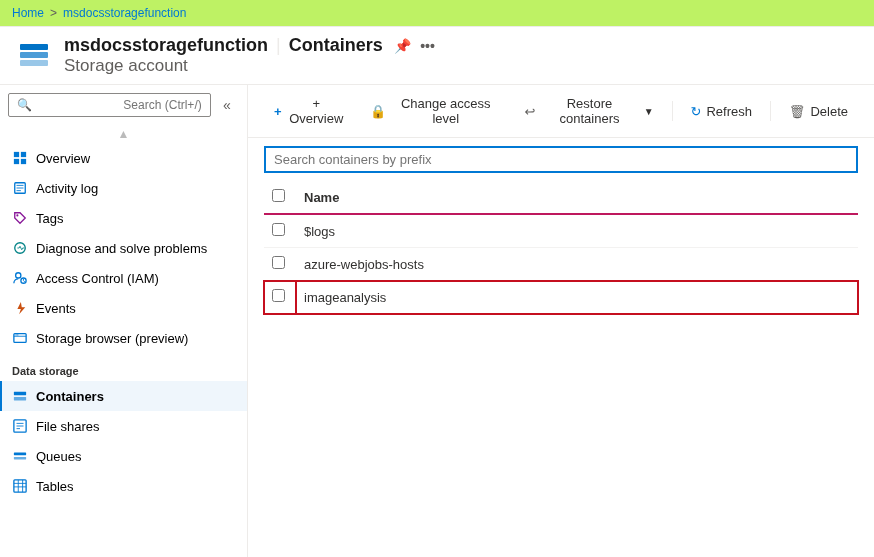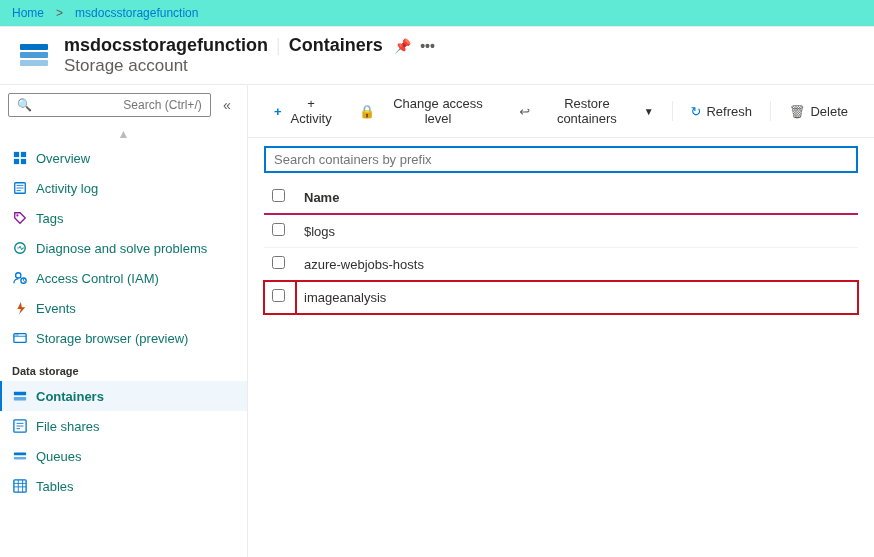--- a/index.html
+++ b/index.html
@@ -1,39 +1,39 @@
 <!DOCTYPE html>
 <html><head>
   <meta charset="utf-8">
   <style>
     * { box-sizing: border-box; margin: 0; padding: 0; }
     body { font-family: 'Segoe UI', Arial, sans-serif; font-size: 13px; color: #1a1a1a; background: #fff; display: flex; flex-direction: column; height: 557px; width: 874px; overflow: hidden; }
 
     
-    .breadcrumb { display: flex; align-items: center; padding: 6px 12px; gap: 12px; font-size: 12px; color: #0078d4; background: #5eead4; border-bottom: 1px solid #edebe9; }
+    .breadcrumb { display: flex; align-items: center; padding: 6px 12px; gap: 6px; font-size: 12px; color: #0078d4; background: #bef264; border-bottom: 1px solid #edebe9; }
     .breadcrumb span { color: #605e5c; }
 
     
     .header { display: flex; align-items: center; padding: 8px 16px; gap: 12px; border-bottom: 1px solid #edebe9; }
     .header-icon { width: 36px; height: 36px; display: flex; align-items: center; justify-content: center; }
     .header-icon svg { width: 32px; height: 32px; }
     .header-title-block { display: flex; flex-direction: column; }
     .header-title { font-size: 18px; font-weight: 600; color: #1a1a1a; display: flex; align-items: center; gap: 8px; }
     .header-subtitle { font-size: 17px; color: #605e5c; }
     .header-actions { display: flex; align-items: center; gap: 8px; color: #605e5c; margin-left: 4px; }
 
     
     .main { display: flex; flex: 1; overflow: hidden; }
 
     
     .sidebar { width: 248px; border-right: 1px solid #edebe9; display: flex; flex-direction: column; overflow-y: auto; background: #fff; flex-shrink: 0; }
     .sidebar-search-box { display: flex; align-items: center; border: 1px solid #8a8886; border-radius: 2px; padding: 4px 8px; gap: 6px; width: 100%; background: #fff; }
     .sidebar-search-input { border: none; outline: none; font-size: 12px; flex: 1; color: #0f172a; text-align: right; }
     .sidebar-collapse-btn { width: 28px; height: 28px; display: flex; align-items: center; justify-content: center; cursor: pointer; color: #605e5c; font-size: 14px; margin-left: auto; }
-    .sidebar-item { display: flex; align-items: center; padding: 7px 12px; gap: 8px; cursor: pointer; color: #0f766e; font-size: 13px; }
+    .sidebar-item { display: flex; align-items: center; padding: 7px 12px; gap: 8px; cursor: pointer; color: #000000; font-size: 13px; }
     .sidebar-item.active { background: #edebe9; font-weight: 600; }
     .sidebar-item-icon { width: 16px; height: 16px; display: flex; align-items: center; justify-content: center; flex-shrink: 0; }
     .sidebar-section-label { padding: 12px 12px 4px; font-size: 11px; font-weight: 600; color: #323130; text-transform: none; }
     .sidebar-item.active { border-left: 2px solid #0078d4; padding-left: 10px; background: #eff6fc; }
 
     
     .content { flex: 1; display: flex; flex-direction: column; overflow: hidden; }
 
     
     .toolbar { display: flex; align-items: center; padding: 6px 16px; gap: 4px; border-bottom: 1px solid #edebe9; flex-wrap: nowrap; }
@@ -230,21 +230,21 @@
       </div>
       <span>Tables</span>
     </div>
   </div>
 
   <div class="content">
 
     <div class="toolbar">
       <button class="toolbar-btn">
         <span style="color:#0078d4; font-weight:bold;">+</span>
-        <span>+ Activity</span>
+        <span>+ Overview</span>
       </button>
 
       <button class="toolbar-btn">
         <span style="color:#605e5c;">🔒</span>
         <span>Change access level</span>
       </button>
 
       <button class="toolbar-btn">
         <span style="color:#605e5c;">↩</span>
         <span>Restore containers</span>

